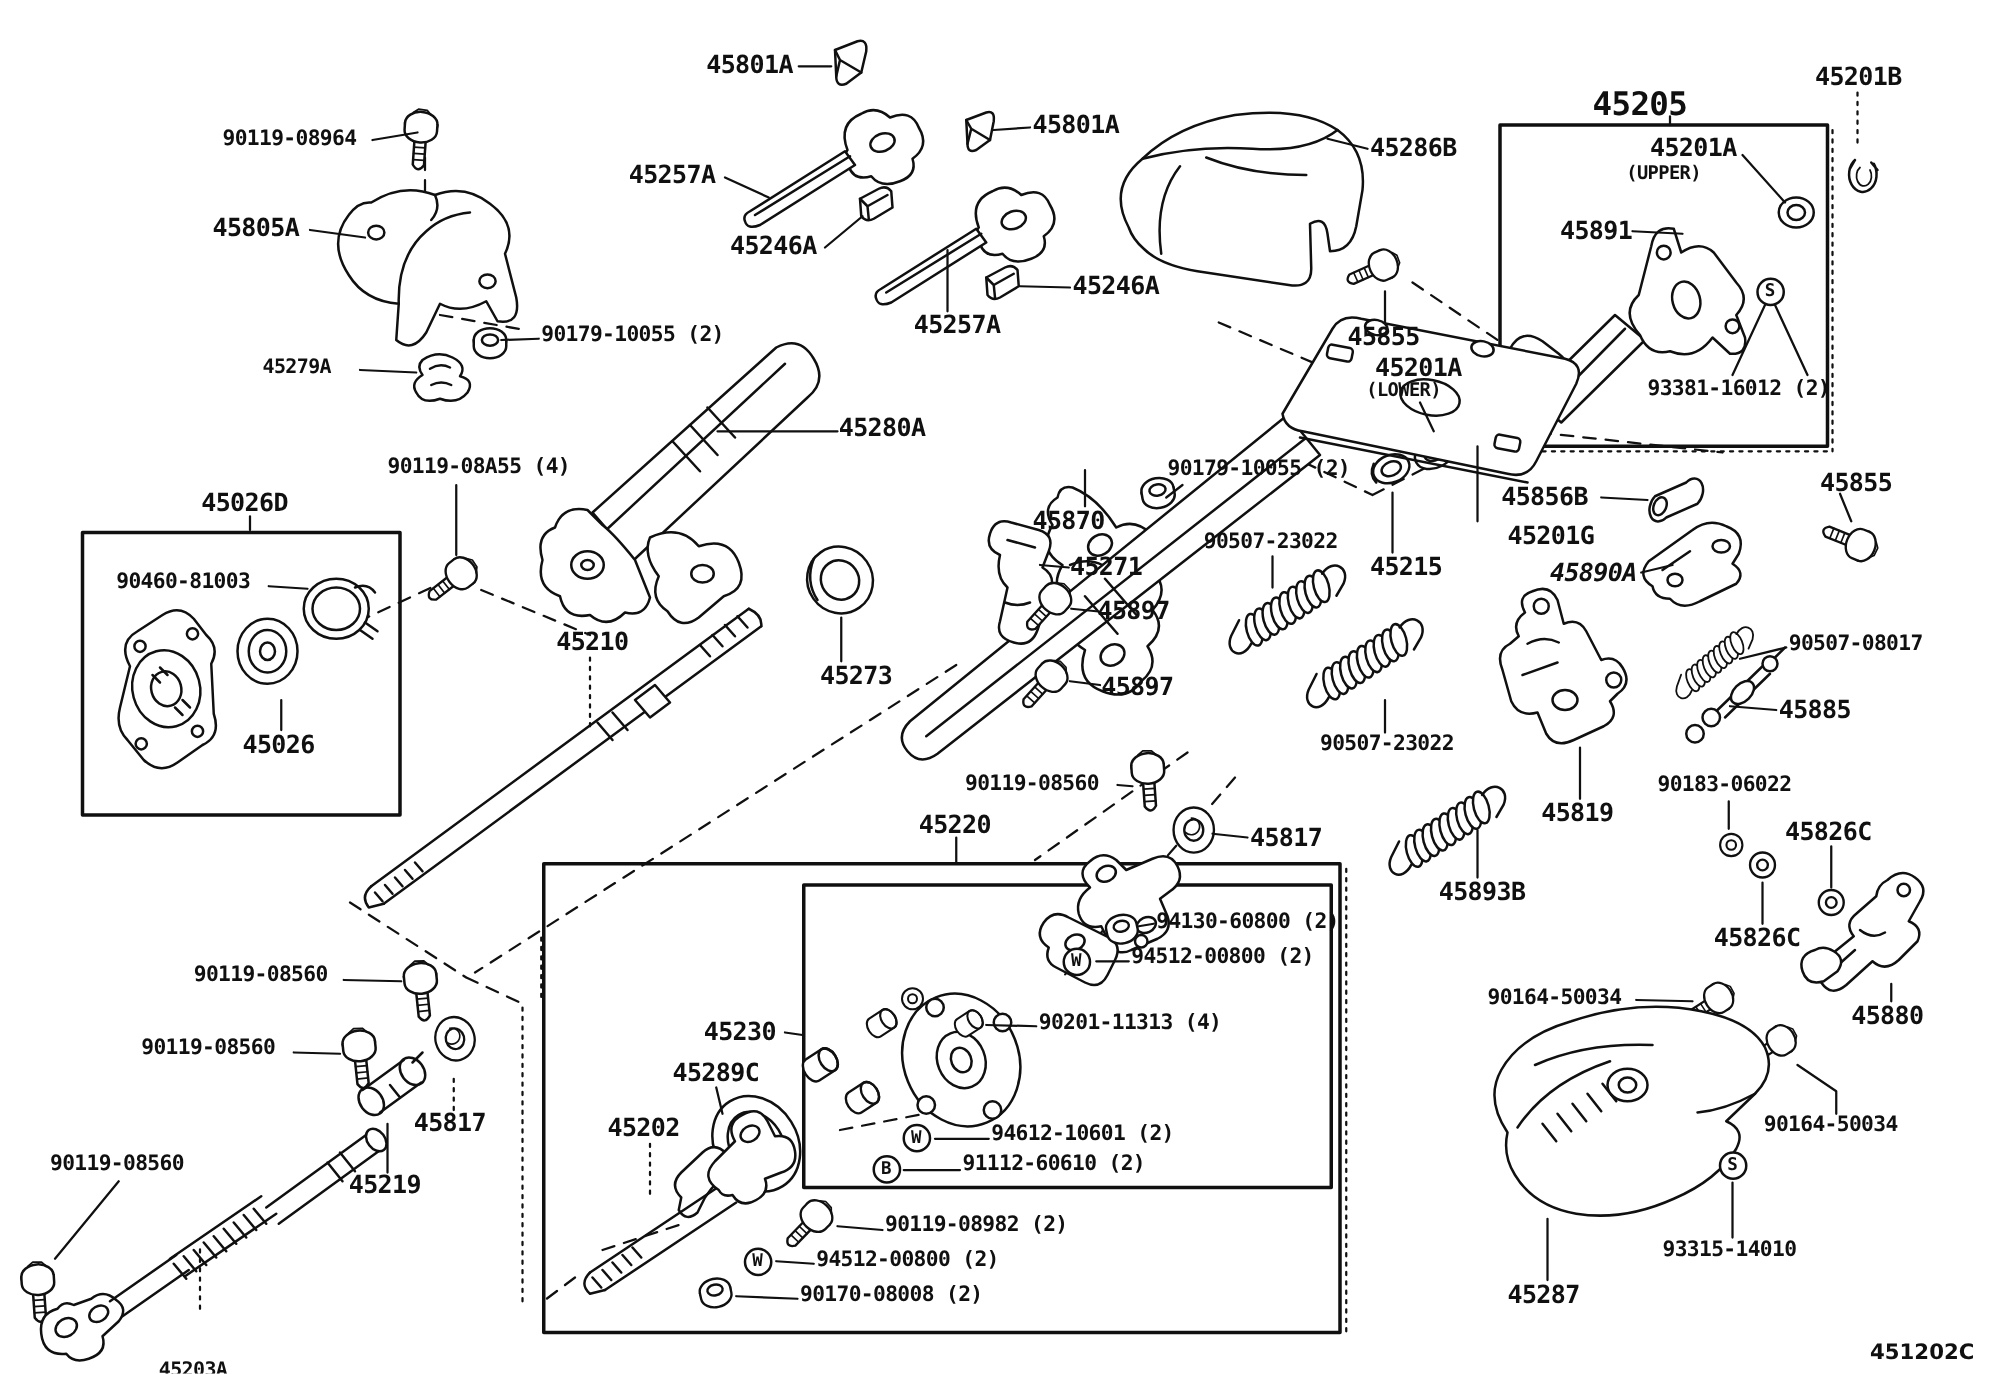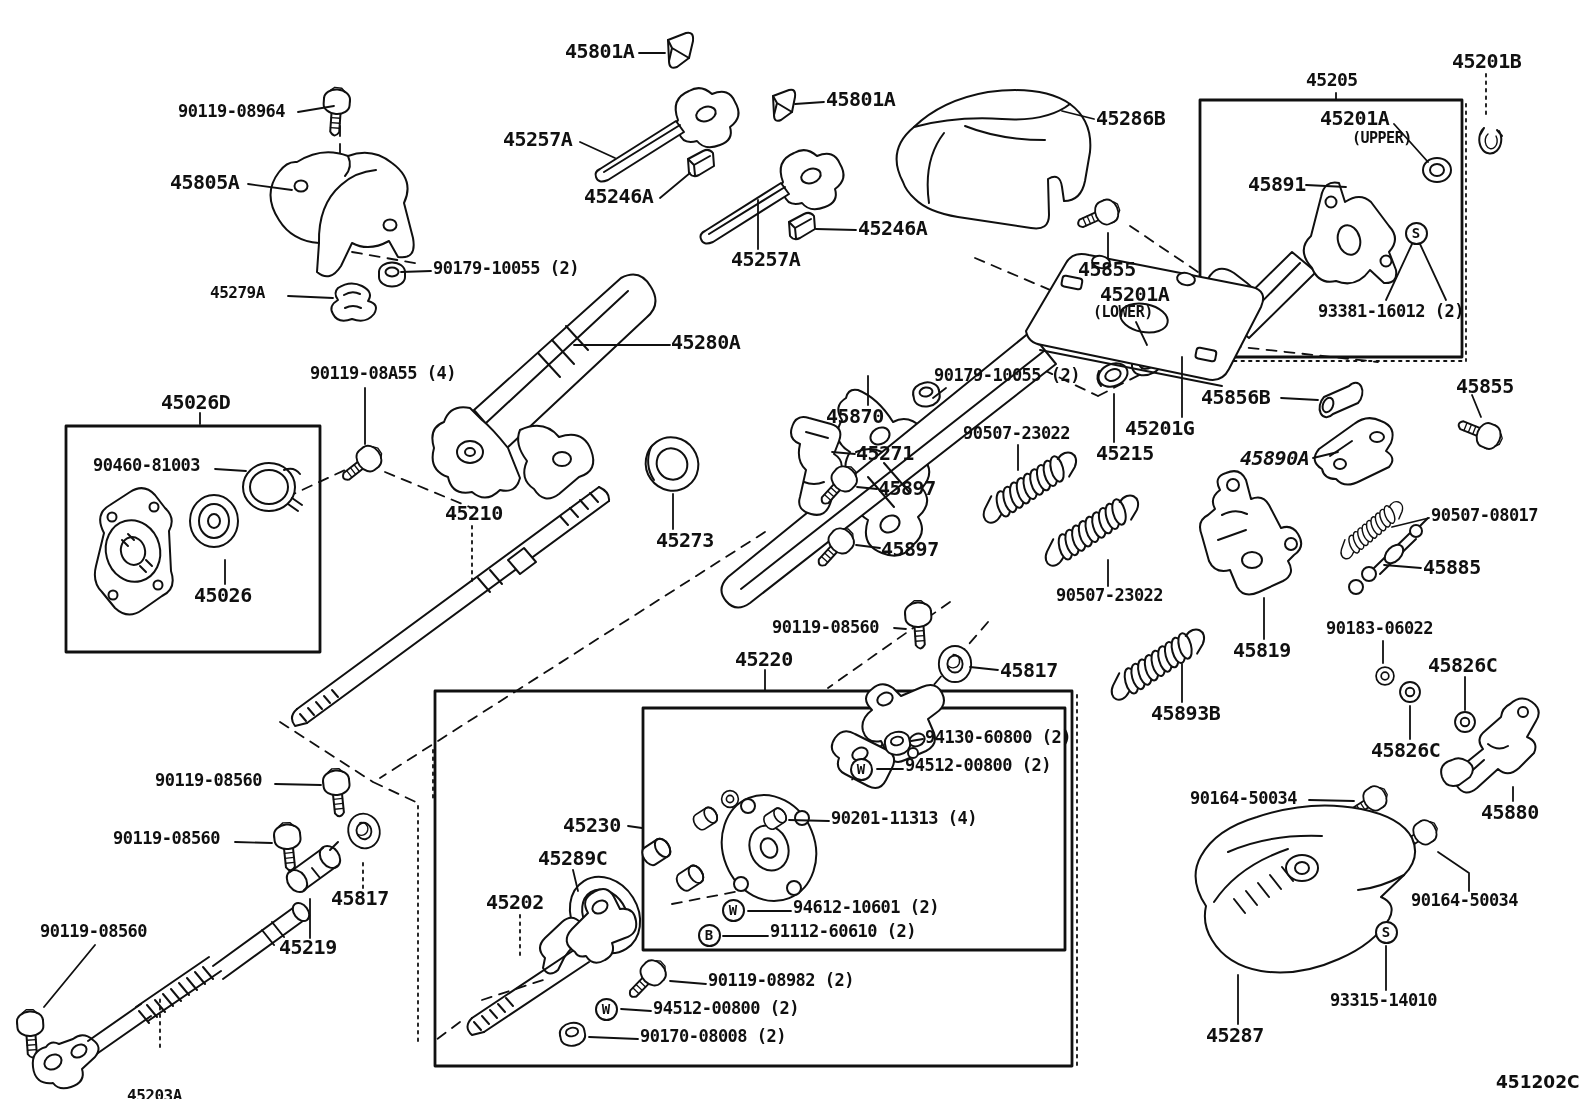--- a/index.html
+++ b/index.html
@@ -338,44 +338,44 @@
       <div class="plabel" style="left: 170px; top: 172px; font-size: 20px;">45805A</div>
       <div class="plabel" style="left: 210px; top: 285px; font-size: 16px;">45279A</div>
       <div class="plabel" style="left: 433px; top: 260px; font-size: 17px;">90179-10055 (2)</div>
       <div class="plabel" style="left: 565px; top: 41px; font-size: 20px;">45801A</div>
       <div class="plabel" style="left: 826px; top: 89px; font-size: 20px;">45801A</div>
       <div class="plabel" style="left: 503px; top: 129px; font-size: 20px;">45257A</div>
       <div class="plabel" style="left: 584px; top: 186px; font-size: 20px;">45246A</div>
       <div class="plabel" style="left: 731px; top: 249px; font-size: 20px;">45257A</div>
       <div class="plabel" style="left: 858px; top: 218px; font-size: 20px;">45246A</div>
       <div class="plabel" style="left: 1096px; top: 108px; font-size: 20px;">45286B</div>
-      <div class="plabel" style="left: 1306px; top: 71px; font-size: 18px;">45205</div>
+      <div class="plabel" style="left: 1274px; top: 71px; font-size: 26px;">45205</div>
       <div class="plabel" style="left: 1452px; top: 51px; font-size: 20px;">45201B</div>
       <div class="plabel" style="left: 1320px; top: 108px; font-size: 20px;">45201A</div>
-      <div class="plabel" style="left: 1352px; top: 131px; font-size: 15px;">(UPPER)</div>
+      <div class="plabel" style="left: 1301px; top: 131px; font-size: 15px;">(UPPER)</div>
       <div class="plabel" style="left: 1248px; top: 174px; font-size: 20px;">45891</div>
       <div class="plabel" style="left: 1318px; top: 303px; font-size: 17px;">93381-16012 (2)</div>
       <div class="plabel" style="left: 1078px; top: 259px; font-size: 20px;">45855</div>
       <div class="plabel" style="left: 1100px; top: 284px; font-size: 20px;">45201A</div>
       <div class="plabel" style="left: 1093px; top: 305px; font-size: 15px;">(LOWER)</div>
       <div class="plabel" style="left: 310px; top: 365px; font-size: 17px;">90119-08A55 (4)</div>
       <div class="plabel" style="left: 161px; top: 392px; font-size: 20px;">45026D</div>
       <div class="plabel" style="left: 93px; top: 457px; font-size: 17px;">90460-81003</div>
       <div class="plabel" style="left: 194px; top: 585px; font-size: 20px;">45026</div>
       <div class="plabel" style="left: 445px; top: 503px; font-size: 20px;">45210</div>
       <div class="plabel" style="left: 671px; top: 332px; font-size: 20px;">45280A</div>
       <div class="plabel" style="left: 656px; top: 530px; font-size: 20px;">45273</div>
       <div class="plabel" style="left: 826px; top: 406px; font-size: 20px;">45870</div>
       <div class="plabel" style="left: 934px; top: 367px; font-size: 17px;">90179-10055 (2)</div>
       <div class="plabel" style="left: 856px; top: 443px; font-size: 20px;">45271</div>
       <div class="plabel" style="left: 878px; top: 478px; font-size: 20px;">45897</div>
       <div class="plabel" style="left: 881px; top: 539px; font-size: 20px;">45897</div>
       <div class="plabel" style="left: 963px; top: 425px; font-size: 17px;">90507-23022</div>
       <div class="plabel" style="left: 1096px; top: 443px; font-size: 20px;">45215</div>
-      <div class="plabel" style="left: 1125px; top: 418px; font-size: 20px; text-align: right;">45201G</div>
+      <div class="plabel" style="left: 1206px; top: 418px; font-size: 20px; text-align: right;">45201G</div>
       <div class="plabel" style="left: 1201px; top: 387px; font-size: 20px;">45856B</div>
       <div class="plabel" style="left: 1240px; top: 448px; font-size: 20px; font-style: italic;">45890A</div>
       <div class="plabel" style="left: 1456px; top: 376px; font-size: 20px;">45855</div>
       <div class="plabel" style="left: 1431px; top: 507px; font-size: 17px;">90507-08017</div>
       <div class="plabel" style="left: 1423px; top: 557px; font-size: 20px;">45885</div>
       <div class="plabel" style="left: 1056px; top: 587px; font-size: 17px;">90507-23022</div>
       <div class="plabel" style="left: 1233px; top: 640px; font-size: 20px;">45819</div>
       <div class="plabel" style="left: 1151px; top: 703px; font-size: 20px;">45893B</div>
       <div class="plabel" style="left: 1326px; top: 620px; font-size: 17px;">90183-06022</div>
       <div class="plabel" style="left: 1428px; top: 655px; font-size: 20px;">45826C</div>

